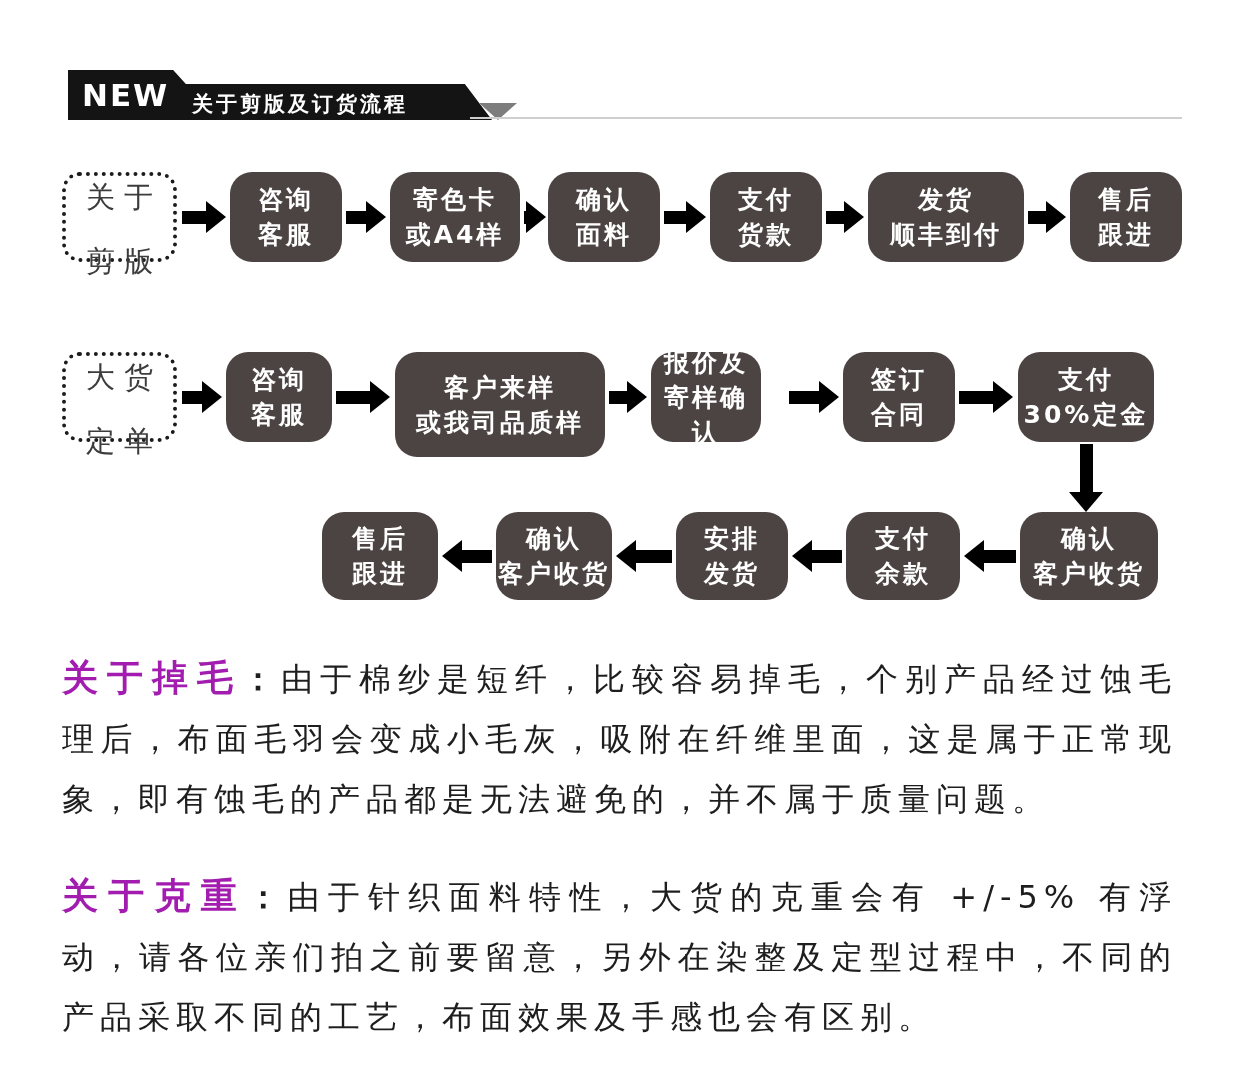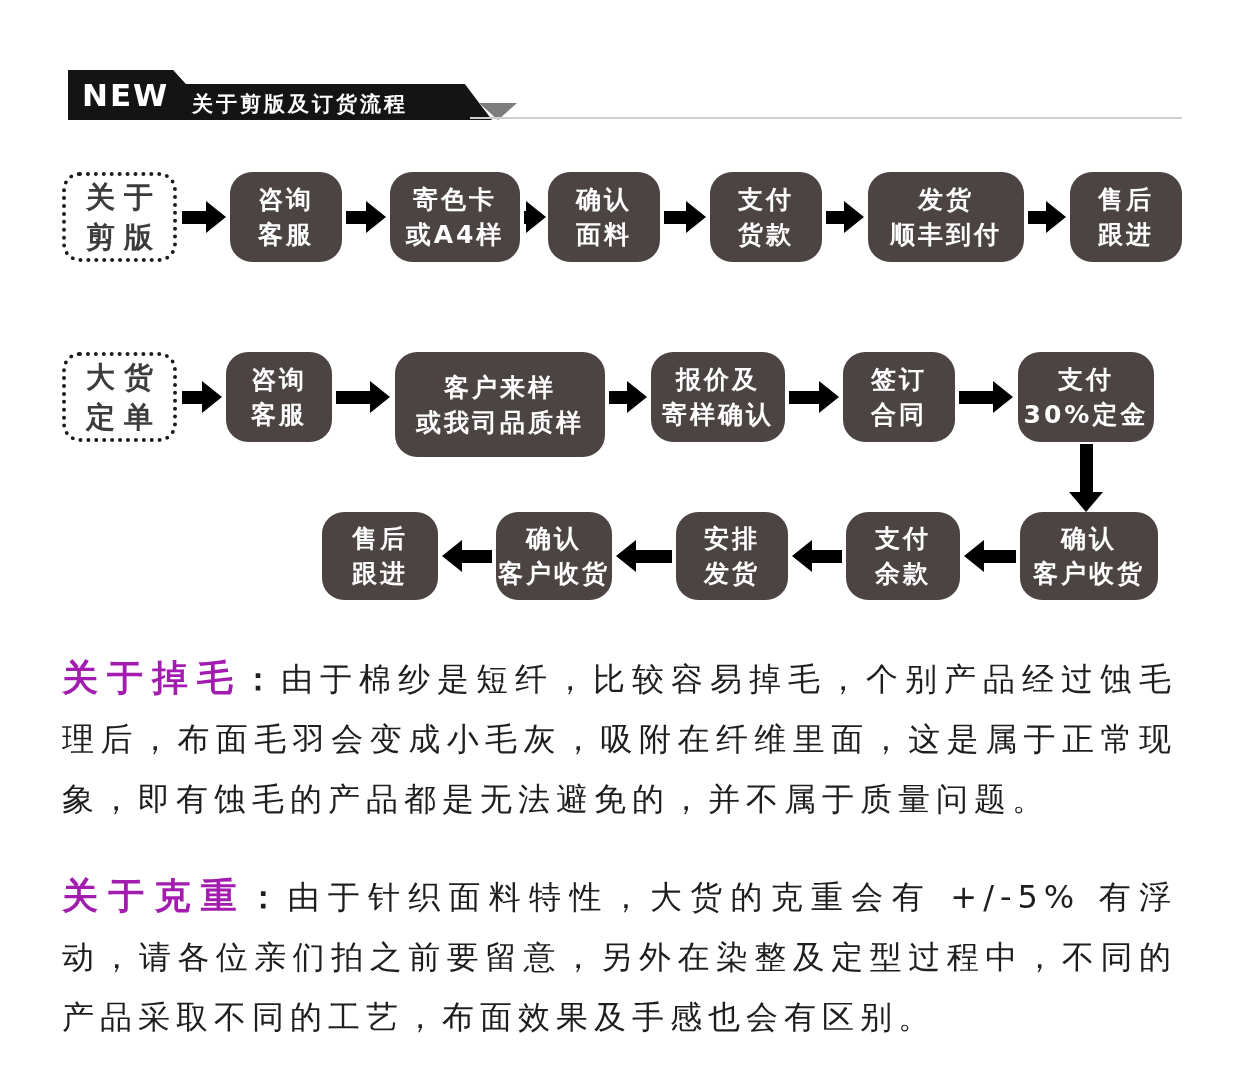--- a/index.html
+++ b/index.html
@@ -20,21 +20,21 @@
 
   
   .box{position:absolute;background:#4b4442;border-radius:22px;color:#ffffff;
        display:flex;flex-direction:column;align-items:center;justify-content:center;
        font-weight:bold;text-align:center;}
   .box span{display:block;font-size:25px;line-height:35px;letter-spacing:3px;}
   .dotted{position:absolute;border:4px dotted #1c1c1c;border-radius:18px;background:#ffffff;
           display:flex;flex-direction:column;align-items:center;justify-content:center;
           color:#3c3c3c;text-align:center;}
   .dotted span{display:block;font-size:29px;line-height:40px;letter-spacing:9px;
-               text-indent:9px;font-weight:bold;}
+               text-indent:9px;font-weight:normal;margin-top:24px;}
 
   
   .arr-r,.arr-l{position:absolute;height:32px;display:flex;align-items:center;}
   .arr-r .shaft,.arr-l .shaft{height:13px;background:#000;flex:1;}
   .arr-r .head{width:0;height:0;border-top:16px solid transparent;border-bottom:16px solid transparent;
                border-left:20px solid #000;}
   .arr-l .head{width:0;height:0;border-top:16px solid transparent;border-bottom:16px solid transparent;
                border-right:20px solid #000;}
   .arr-d{position:absolute;width:34px;display:flex;flex-direction:column;align-items:center;}
   .arr-d .shaft{width:13px;background:#000;flex:1;}
@@ -138,21 +138,21 @@
 
   <div class="box" style="left:395px;top:352px;width:210px;height:105px;">
     <span>客户来样</span>
     <span>或我司品质样</span>
   </div>
   <div class="arr-r" style="left:609px;top:381px;width:38px;">
       <div class="shaft"></div>
       <div class="head"></div>
     </div>
 
-  <div class="box" style="left:651px;top:352px;width:134px;height:90px;">
+  <div class="box" style="left:651px;top:352px;width:110px;height:90px;">
     <span>报价及</span>
     <span>寄样确认</span>
   </div>
   <div class="arr-r" style="left:789px;top:381px;width:50px;">
       <div class="shaft"></div>
       <div class="head"></div>
     </div>
 
   <div class="box" style="left:843px;top:352px;width:112px;height:90px;">
     <span>签订</span>

